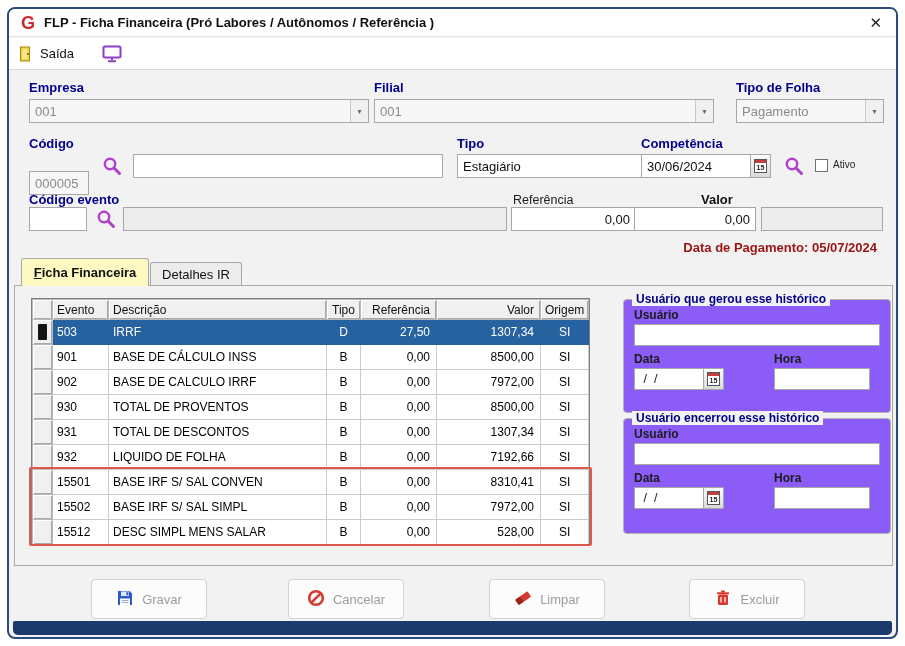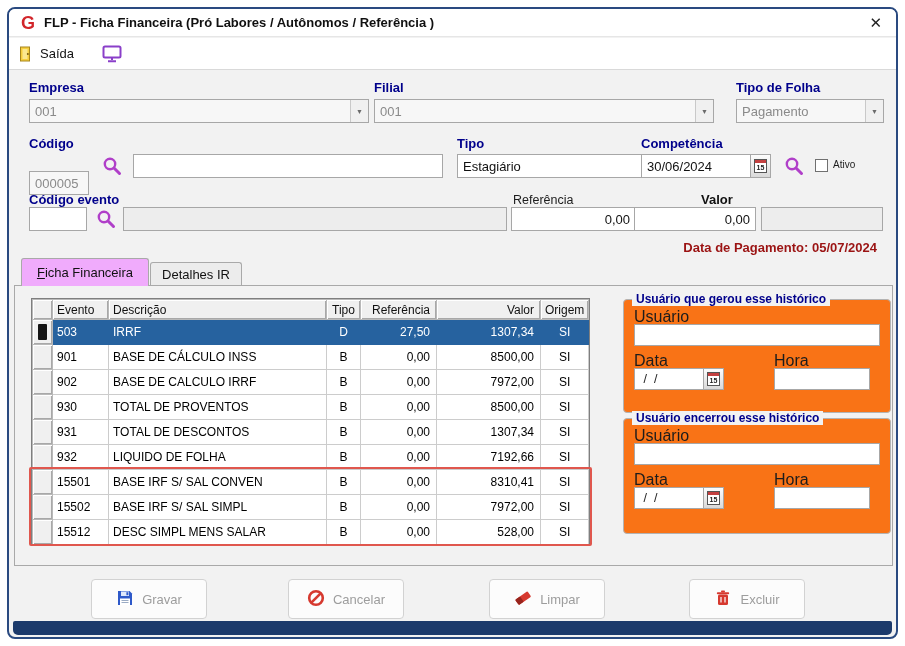--- a/index.html
+++ b/index.html
@@ -53,21 +53,21 @@
               justify-content: center; line-height: 1; padding-bottom: 1px; }
   .cal-icon i { position: absolute; top: 0; left: 0; right: 0; height: 3px; background: #c34040; }
 
   .mag { position: absolute; width: 20px; height: 20px; display: inline-flex; }
   .checkbox { position: absolute; width: 13px; height: 13px; background: #fff; border: 1px solid #707070; }
 
   .payment { position: absolute; color: var(--payment-red, #9b1313); font-weight: bold; font-size: 13px; white-space: nowrap; }
 
   .tab { position: absolute; top: 253px; height: 23px; background: #ececec; border: 1px solid #a9a9a9; border-bottom: none;
          border-radius: 3px 3px 0 0; display: flex; align-items: center; justify-content: center; font-size: 13px; color: #111; z-index: 3; }
-  .tab.active { top: 249px; height: 28px; background: #f0abfc; z-index: 5; }
+  .tab.active { top: 249px; height: 28px; background: #fef9c3; z-index: 5; font-weight: bold; }
   .accel { display: inline-block; }
   .accel::first-letter { text-decoration: underline; }
 
   .panel { position: absolute; background: #f2f2f2; border: 1px solid #a9a9a9; z-index: 2; }
 
   .grid-wrap { position: absolute; z-index: 4; border: 1px solid #7f7f7f; background: #fff; }
   table.grid { border-collapse: collapse; table-layout: fixed; }
   .grid th, .grid td { overflow: hidden; white-space: nowrap; font-size: 12px; }
   .grid thead th { height: 20px; background: #f0f0f0; border: 1px solid #b9b9b9;
                    box-shadow: inset 1px 1px 0 #fff, inset -1px -1px 0 #a8a8a8;
@@ -75,24 +75,24 @@
   .grid td { height: 25px; border: 1px solid #cccccc; padding: 0 4px; color: #000; background: #fff; }
   .grid td.ind, .grid th.ind { background: #f0f0f0; border: 1px solid #b9b9b9;
                                box-shadow: inset 1px 1px 0 #fff, inset -1px -1px 0 #a8a8a8; padding: 0; }
   .grid .c2, .grid .c5 { text-align: center; }
   .grid .c3, .grid .c4 { text-align: right; padding-right: 6px; }
   .grid tr.selected td:not(.ind) { background: var(--selected-row, #26629f); color: #fff; border-color: var(--selected-row, #26629f); }
   .marker { display: block; width: 9px; height: 16px; background: #141414; margin: 0 auto; border-radius: 1px; }
   .annotation { position: absolute; left: -3px; right: -3px; top: 168px; height: 79px;
                 border: 2px solid var(--annotation, #e0574e); border-radius: 2px; pointer-events: none; z-index: 6; }
 
-  .groupbox { position: absolute; border: 1px solid #b3b3b3; border-radius: 4px; background: #f97316; z-index: 4; }
+  .groupbox { position: absolute; border: 1px solid #b3b3b3; border-radius: 4px; background: #8b5cf6; z-index: 4; }
   .gb-title { position: absolute; top: -8px; left: 8px; background: #f2f2f2; padding: 0 4px;
               font-size: 12px; font-weight: bold; color: var(--navy-label, #00008B); white-space: nowrap; }
-  .gb-lbl { position: absolute; font-size: 16px; color: #1c1c1c; white-space: nowrap; }
+  .gb-lbl { position: absolute; font-size: 12px; color: #1c1c1c; white-space: nowrap; font-weight: bold; }
 
   .btn { position: absolute; width: 116px; height: 40px; background: #fcfcfc; border: 1px solid #d2d2d2;
          border-radius: 4px; display: flex; align-items: center; justify-content: center; gap: 8px;
          font: 13px "Liberation Sans", sans-serif; color: #9d9d9d; cursor: default; }
 
   .bottom-bar { position: absolute; left: 4px; right: 4px; bottom: 2px; height: 14px;
                 background: var(--bottom-bar, #1c3a6b); border-radius: 2px 2px 5px 5px; }
 </style>
 </head>
 <body>

